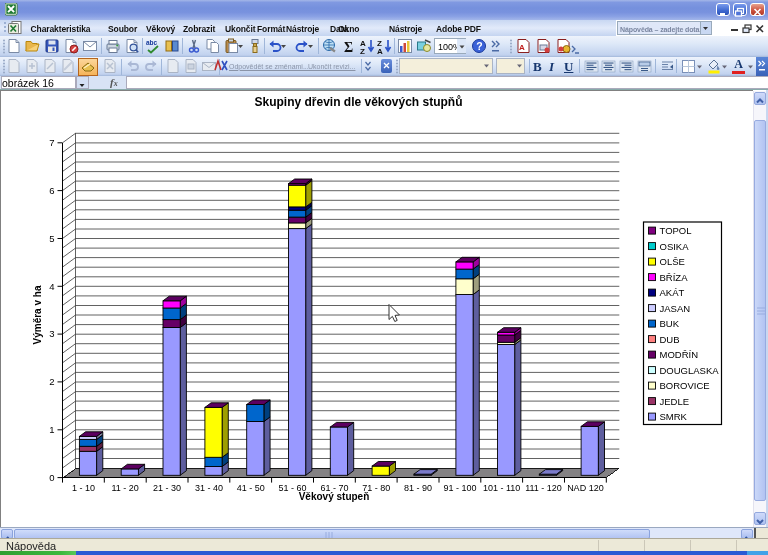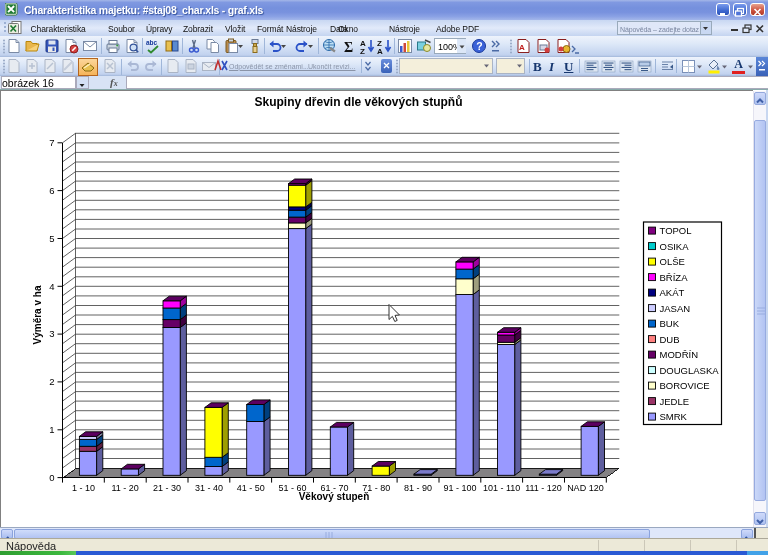--- a/index.html
+++ b/index.html
@@ -4,53 +4,52 @@
 body{width:768px;height:555px;overflow:hidden;font-family:"Liberation Sans",sans-serif;position:relative;background:#fff;}
 .abs{position:absolute;}
 </style></head><body>
 
 <div class="abs" style="left:0;top:0;width:768px;height:20px;background:linear-gradient(180deg,#a4b7e8 0%,#8099e1 12%,#7590dd 40%,#7992de 62%,#8aa1e4 82%,#a3b6ea 100%);">
  <svg class="abs" style="left:5px;top:3px" width="13" height="13" viewBox="0 0 15 15">
   <rect x="0" y="0" width="14" height="14" rx="2" fill="#f4f7f2" stroke="#2a6d2a"></rect>
   <rect x="1.5" y="1.5" width="11" height="11" fill="#1f7a33"></rect>
   <path d="M3.5 3.5 L10.5 10.5 M10.5 3.5 L3.5 10.5" stroke="#fff" stroke-width="2.2"></path>
  </svg>
- <div class="abs" style="left:24px;top:3.5px;color:#fff;font-weight:bold;font-size:10.5px;letter-spacing:-0.25px;text-shadow:1px 1px 1px #33509a;white-space:nowrap;">Charakteristika majetku: #staj08_char.xls - graf.xls</div>
  <div class="abs" style="left:716px;top:3px;width:14px;height:13px;border-radius:3px;background:linear-gradient(180deg,#7a9bed,#3e68cf 60%,#2b52b8);border:1px solid #fff;">
       <div class="abs" style="left:2.5px;top:8.5px;width:5.5px;height:2.5px;background:#fff;"></div>
     </div>
  <div class="abs" style="left:733px;top:3px;width:14px;height:13px;border-radius:3px;background:linear-gradient(180deg,#7a9bed,#3e68cf 60%,#2b52b8);border:1px solid #fff;">
   <svg width="12" height="11" viewBox="0 0 12 11">
         <rect x="3.5" y="1.5" width="6" height="5" fill="none" stroke="#fff" stroke-width="1.3"></rect>
         <rect x="1.5" y="4" width="6" height="5" fill="#4f74d8" stroke="#fff" stroke-width="1.3"></rect>
       </svg>
  </div>
  <div class="abs" style="left:750px;top:3px;width:15px;height:13px;border-radius:3px;background:linear-gradient(180deg,#e8a28e,#ce5542 55%,#b03826);border:1px solid #fff;">
   <svg width="13" height="11" viewBox="0 0 13 11">
         <path d="M3.5 2 L9.5 8 M9.5 2 L3.5 8" stroke="#fff" stroke-width="1.6"></path>
       </svg>
  </div>
 </div>
 
-<div class="abs" style="left:0;top:20px;width:768px;height:16px;background:linear-gradient(180deg,#c8d7f2,#e2eafa 50%,#c4d4f0);font-size:8.5px;letter-spacing:-0.1px;color:#111;">
+<div class="abs" style="left:0;top:20px;width:616px;height:16px;background:linear-gradient(180deg,#c8d7f2,#e2eafa 50%,#c4d4f0);font-size:8.5px;letter-spacing:-0.1px;color:#111;font-weight:bold;">
  <svg class="abs" style="left:2px;top:1px" width="8" height="14">
       <circle cx="3" cy="2" r="1" fill="#8aa0c8"></circle>
       <circle cx="3" cy="6" r="1" fill="#8aa0c8"></circle>
       <circle cx="3" cy="10" r="1" fill="#8aa0c8"></circle>
     </svg>
  <svg class="abs" style="left:8px;top:1px" width="15" height="14" viewBox="0 0 15 14">
   <rect x="4" y="0.5" width="9" height="12" fill="#fff" stroke="#777"></rect>
   <rect x="0.5" y="2.5" width="10" height="10" rx="1" fill="#e9ecdf" stroke="#777"></rect>
   <path d="M2.5 4.5 L8 10.5 M8 4.5 L2.5 10.5" stroke="#1f7a33" stroke-width="1.6"></path>
  </svg>
  <div class="abs" style="left:30.5px;top:4px;">Charakteristika</div>
     <div class="abs" style="left:108px;top:4px;text-align:center;">Soubor</div>
-    <div class="abs" style="left:146px;top:4px;">Úpravy</div>
+    <div class="abs" style="left:146px;top:4px;">Věkový</div>
     <div class="abs" style="left:183px;top:4px;">Zobrazit</div>
-    <div class="abs" style="left:225px;top:4px;">Vložit</div>
+    <div class="abs" style="left:225px;top:4px;">Ukončit</div>
     <div class="abs" style="left:257px;top:4px;">Formát</div>
     <div class="abs" style="left:286px;top:4px;">Nástroje</div>
     <div class="abs" style="left:330px;top:4px;">Data</div>
     <div class="abs" style="left:338px;top:4px;">Okno</div>
     <div class="abs" style="left:389px;top:4px;">Nástroje</div>
     <div class="abs" style="left:436px;top:4px;">Adobe PDF</div>
  <div class="abs" style="left:617px;top:1px;width:84px;height:14px;background:#dfe7f8;border:1px solid #9ab;color:#7a86a0;font-size:7px;padding:4px 0 0 2px;white-space:nowrap;overflow:hidden;">Nápověda – zadejte dotaz</div>
  <div class="abs" style="left:700px;top:1px;width:12px;height:14px;background:#c9d8f2;border:1px solid #9ab;"><svg width="9" height="12">
         <path d="M2 5 L4.5 8 L7 5 Z" fill="#333"></path>
       </svg></div>

